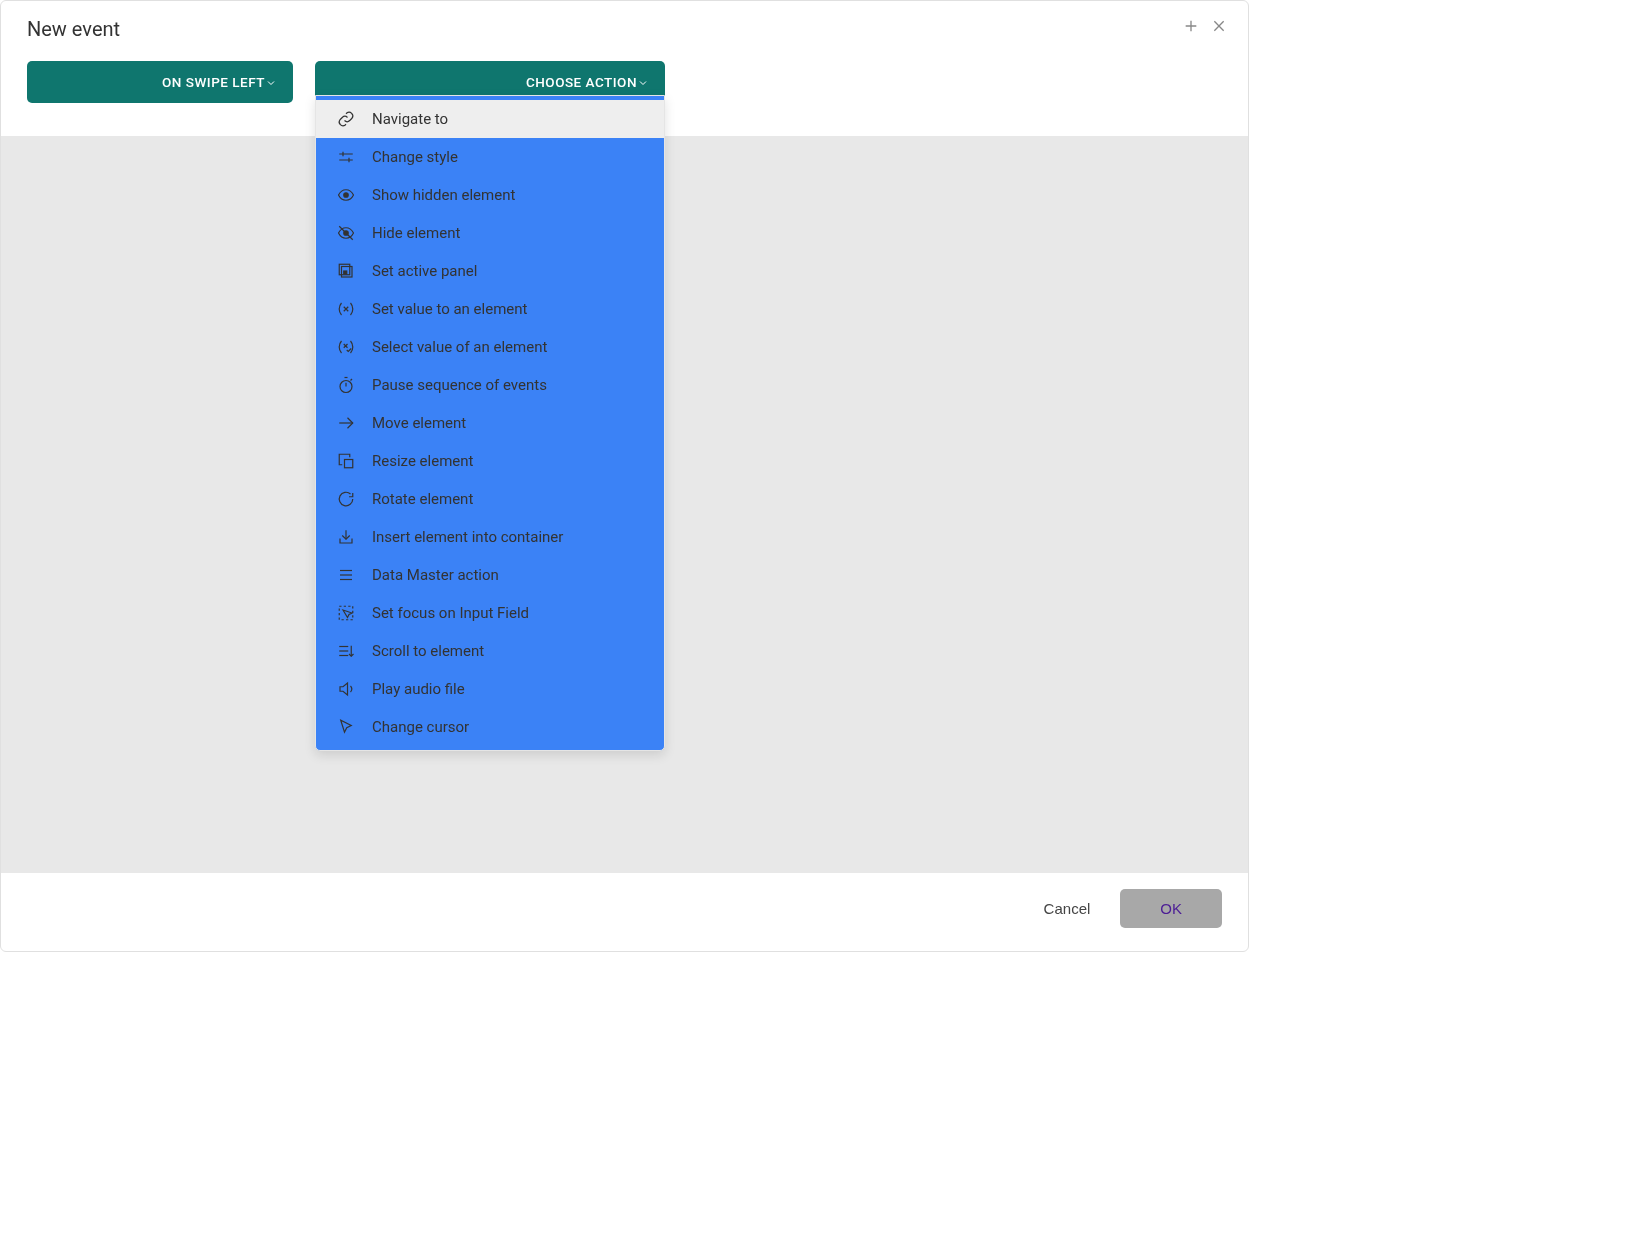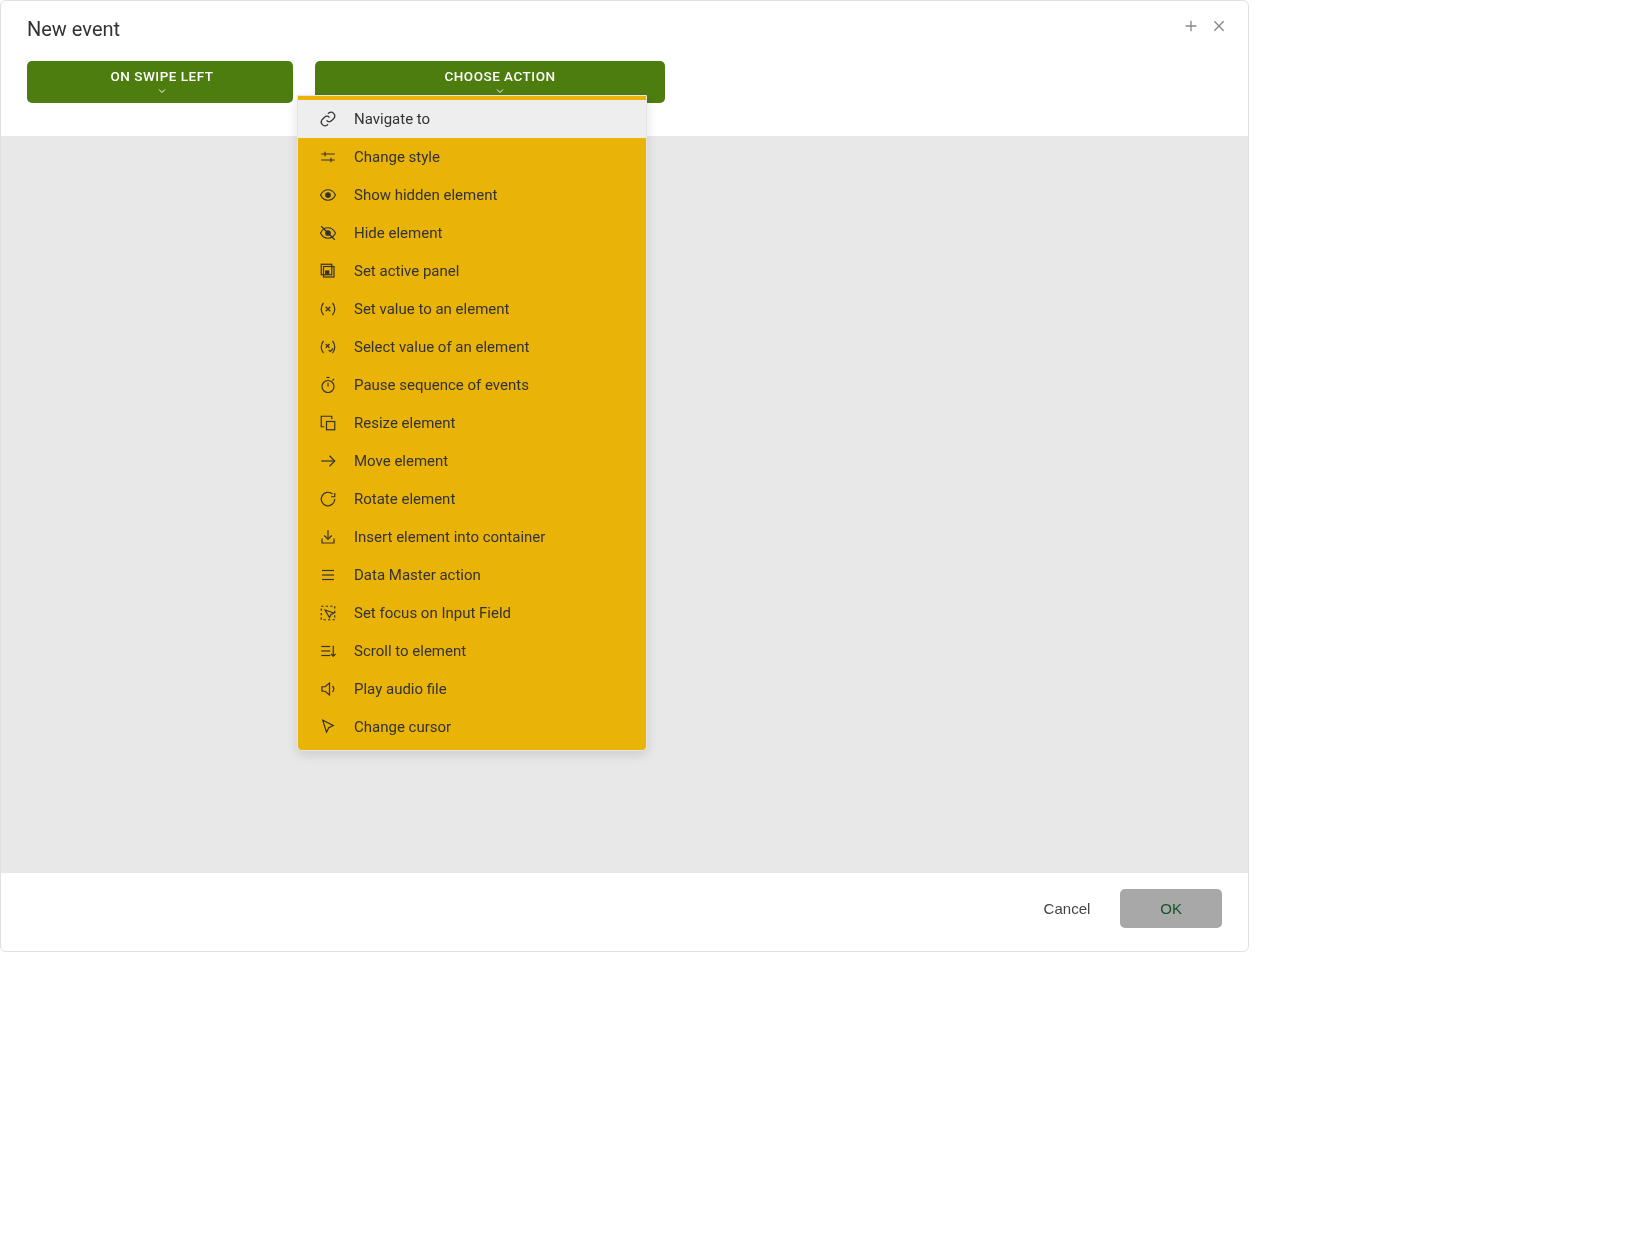--- a/index.html
+++ b/index.html
@@ -49,34 +49,33 @@
       stroke-width: 2;
       fill: none;
     }
     .controls-row {
       display: flex;
       gap: 22px;
       padding: 8px 26px 24px 26px;
       background: #fff;
     }
     .dropdown {
-      background: #4d7c0f;
+      background: #0f766e;
       color: #fff;
       border-radius: 5px;
       height: 42px;
       display: flex;
       align-items: center;
-      justify-content: center;
+      justify-content: flex-end;
       padding: 0 16px 0 20px;
       font-size: 13.5px;
       letter-spacing: 0.5px;
       font-weight: 500;
       cursor: pointer;
       position: relative;
-      flex-direction: column;
     }
     .dropdown-trigger {
       width: 266px;
     }
     .dropdown-action {
       width: 350px;
       padding-left: 36px;
     }
     .chevron-down {
       width: 12px;
@@ -85,23 +84,23 @@
     .chevron-down svg {
       width: 12px;
       height: 12px;
       stroke: #fff;
       stroke-width: 2;
       fill: none;
     }
     .dropdown-menu {
       position: absolute;
       top: 94px;
-      left: 296px;
+      left: 314px;
       width: 350px;
-      background: #eab308;
+      background: #3b82f6;
       border: 1px solid #e5e5e5;
       border-radius: 0 0 5px 5px;
       box-shadow: 0 4px 12px rgba(0,0,0,0.12);
       z-index: 10;
       padding: 4px 0;
     }
     .menu-item {
       display: flex;
       align-items: center;
       gap: 16px;
@@ -153,21 +152,21 @@
       background: transparent;
       border: none;
       font-size: 15px;
       color: #444;
       cursor: pointer;
       padding: 10px 8px;
     }
     .btn-ok {
       background: #a8a8a8;
       border: none;
-      color: #14532d;
+      color: #4c1d95;
       font-size: 15px;
       font-weight: 500;
       border-radius: 5px;
       padding: 11px 40px;
       cursor: pointer;
     }
   </style>
 </head>
 <body>
 
@@ -286,34 +285,34 @@
           <path d="M12 14V9"></path>
           <path d="M10 2h4"></path>
           <path d="M18 6l2-2"></path>
         </svg>
       </span>
       <span>Pause sequence of events</span>
     </div>
     <div class="menu-item">
       <span class="menu-icon">
         <svg viewBox="0 0 24 24">
+          <line x1="3" y1="12" x2="21" y2="12"></line>
+          <path d="M14 5l7 7-7 7"></path>
+        </svg>
+      </span>
+      <span>Move element</span>
+    </div>
+    <div class="menu-item">
+      <span class="menu-icon">
+        <svg viewBox="0 0 24 24">
           <rect x="10" y="10" width="11" height="11"></rect>
           <path d="M7 17H3V3h14v4"></path>
         </svg>
       </span>
       <span>Resize element</span>
-    </div>
-    <div class="menu-item">
-      <span class="menu-icon">
-        <svg viewBox="0 0 24 24">
-          <line x1="3" y1="12" x2="21" y2="12"></line>
-          <path d="M14 5l7 7-7 7"></path>
-        </svg>
-      </span>
-      <span>Move element</span>
     </div>
     <div class="menu-item">
       <span class="menu-icon">
         <svg viewBox="0 0 24 24">
           <path d="M21 12a9 9 0 1 1-3-6.7"></path>
           <path d="M21 4v5h-5"></path>
         </svg>
       </span>
       <span>Rotate element</span>
     </div>

